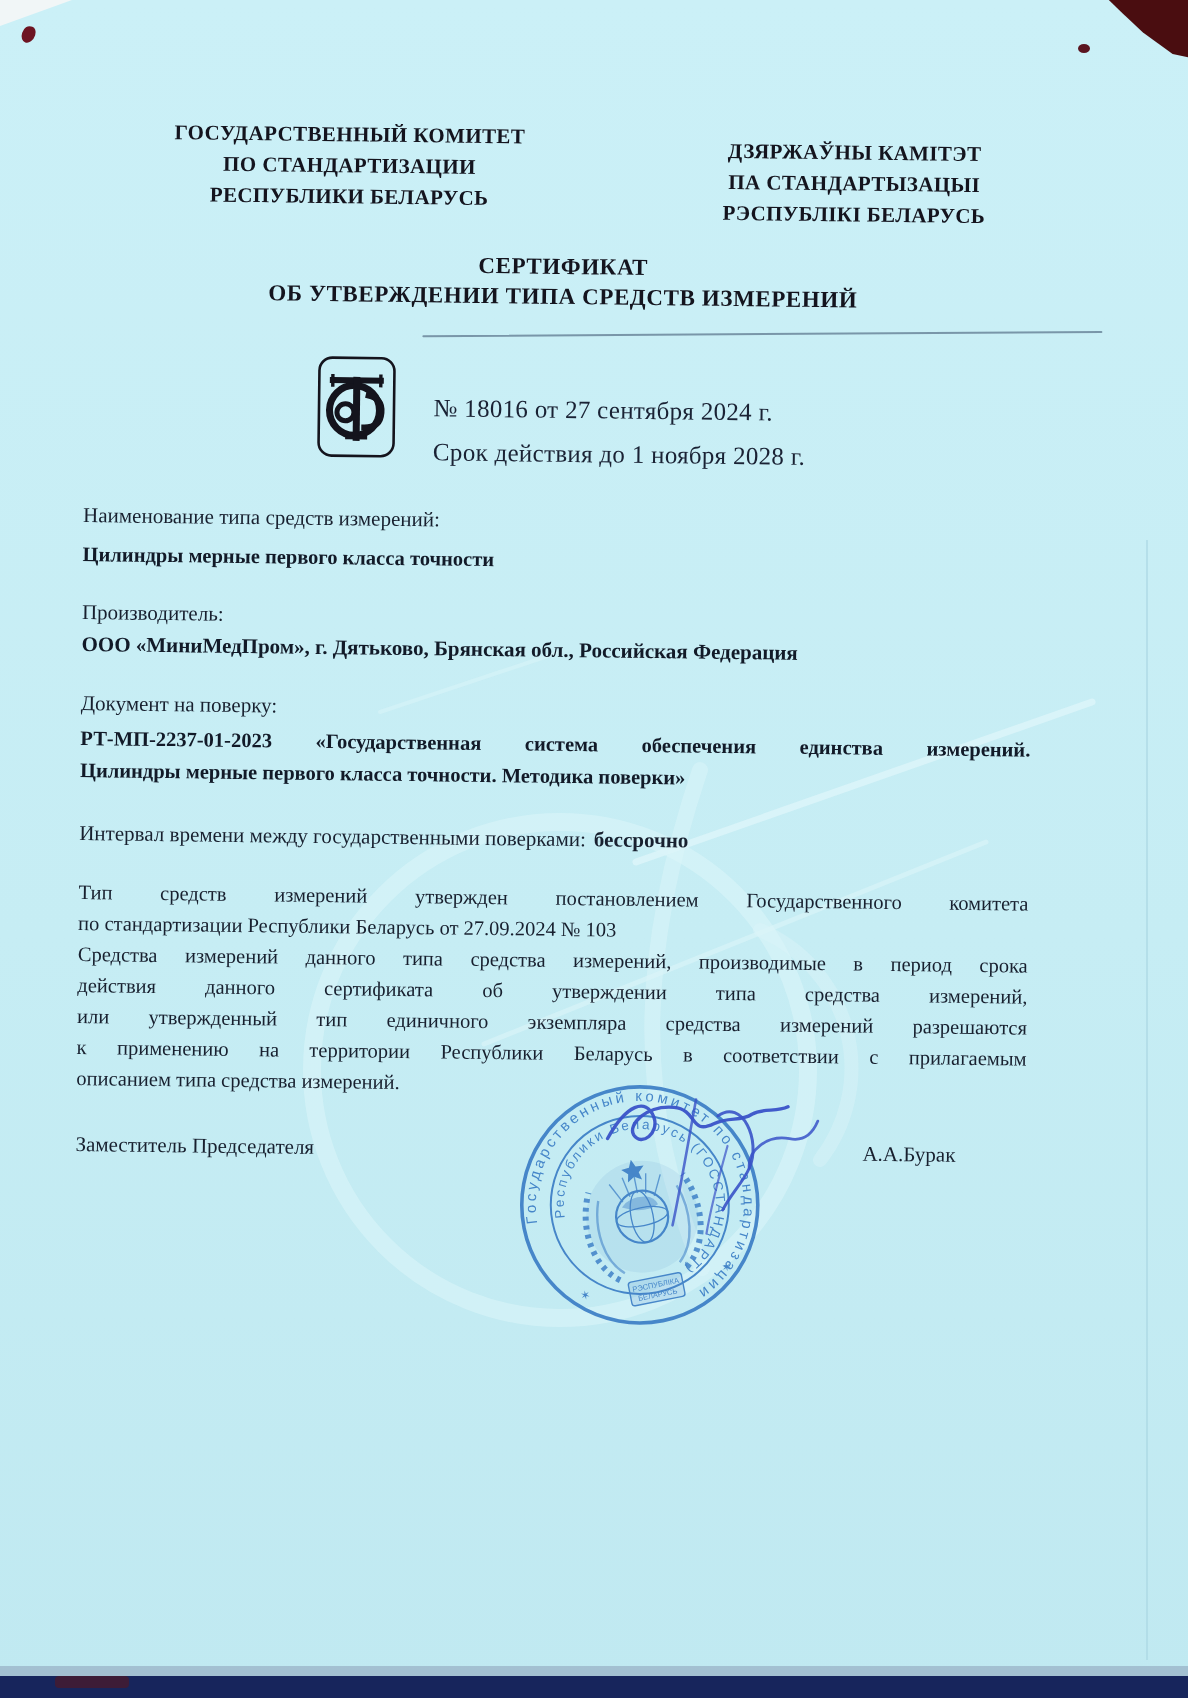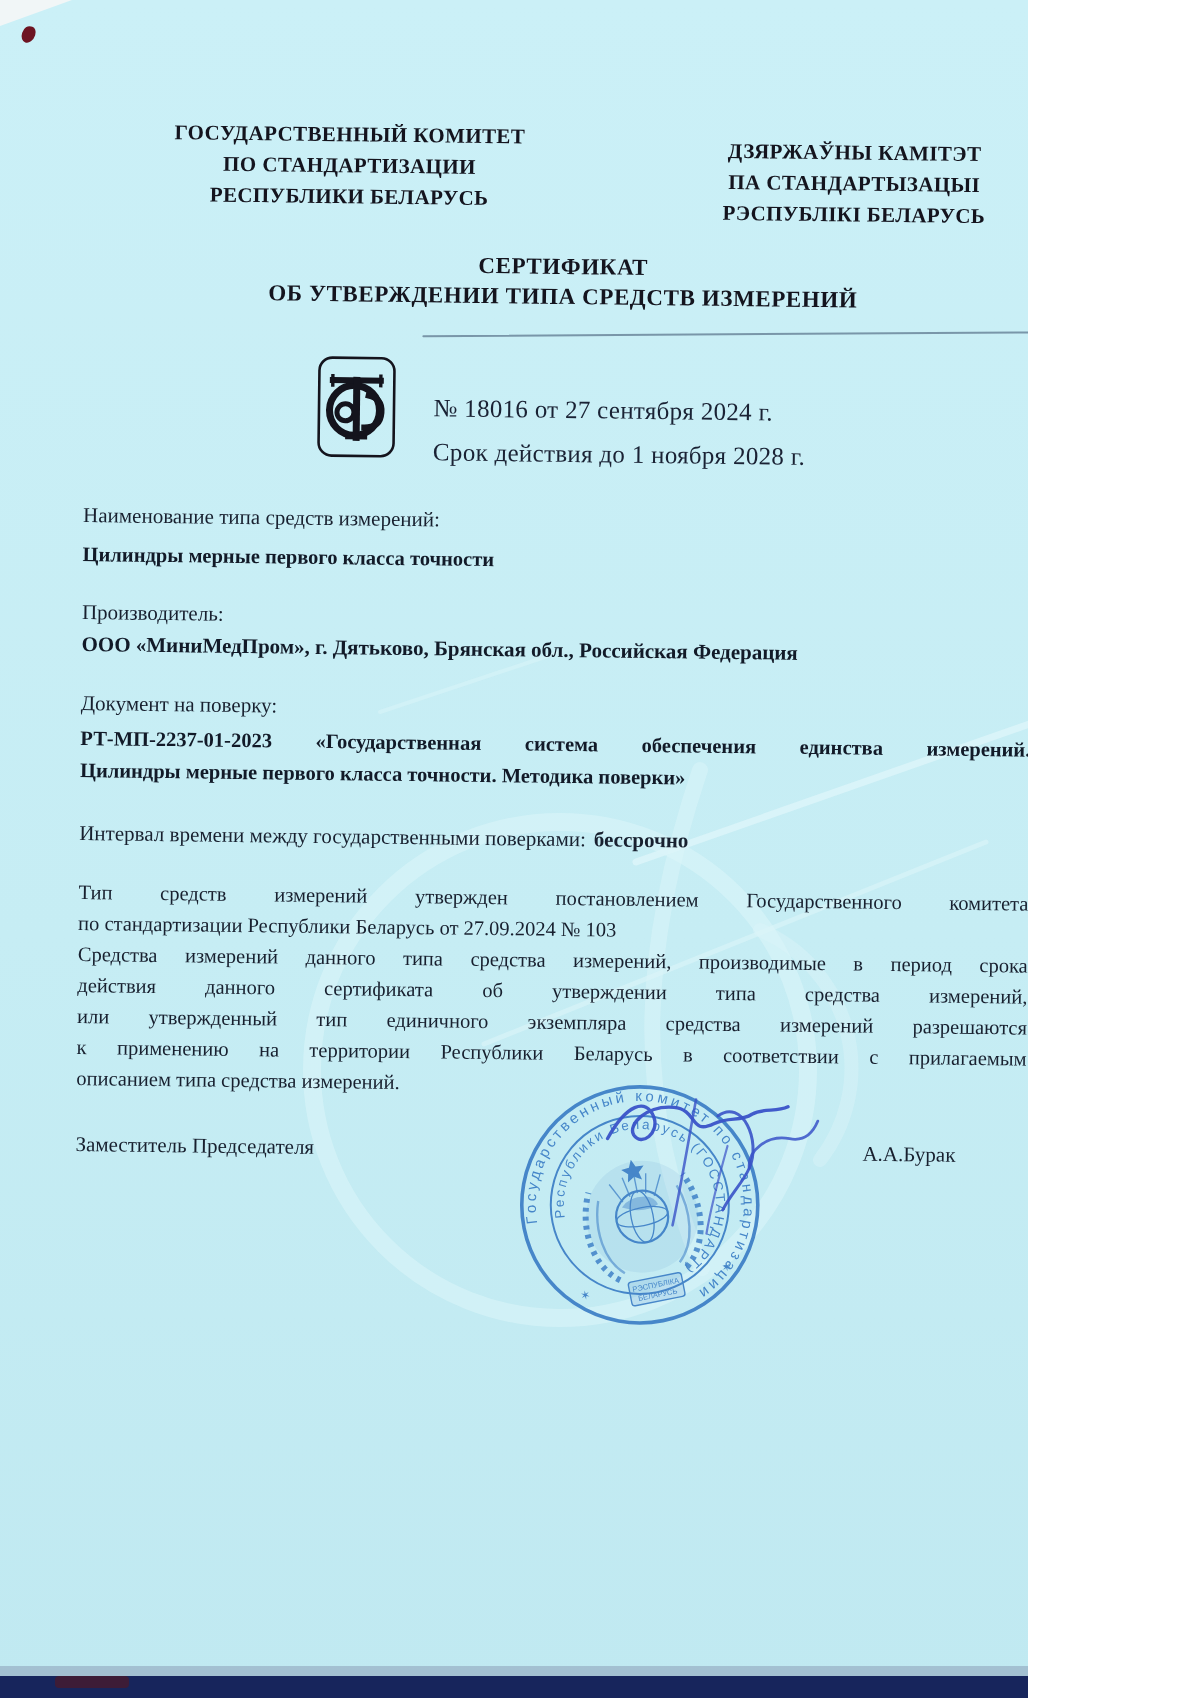--- a/index.html
+++ b/index.html
@@ -1,17 +1,17 @@
 <!DOCTYPE html>
 <html><head>
 <meta charset="utf-8">
 <style>
   html,body{margin:0;padding:0;}
   body{width:1200px;height:1698px;overflow:hidden;background:#ffffff;}
-  .page{position:relative;width:1028px;height:1698px;overflow:hidden;
+  .page{position:relative;width:1188px;height:1698px;overflow:hidden;
         background:linear-gradient(180deg,#cbf0f7 0%,#c6edf4 55%,#c0e9f1 100%);
         font-family:"Liberation Serif", serif;color:#161c2a;}
   .abs{position:absolute;}
   .tilt{position:absolute;left:0;top:0;width:1200px;height:1698px;
         transform:rotate(0.7deg);transform-origin:80px 120px;z-index:2;}
   
   .org{font-weight:700;text-align:center;font-size:21px;line-height:31px;letter-spacing:.4px;color:#14141e;}
   .org-left{left:95px;top:116px;width:510px;}
   .org-right{left:640px;top:128px;width:430px;}
   

